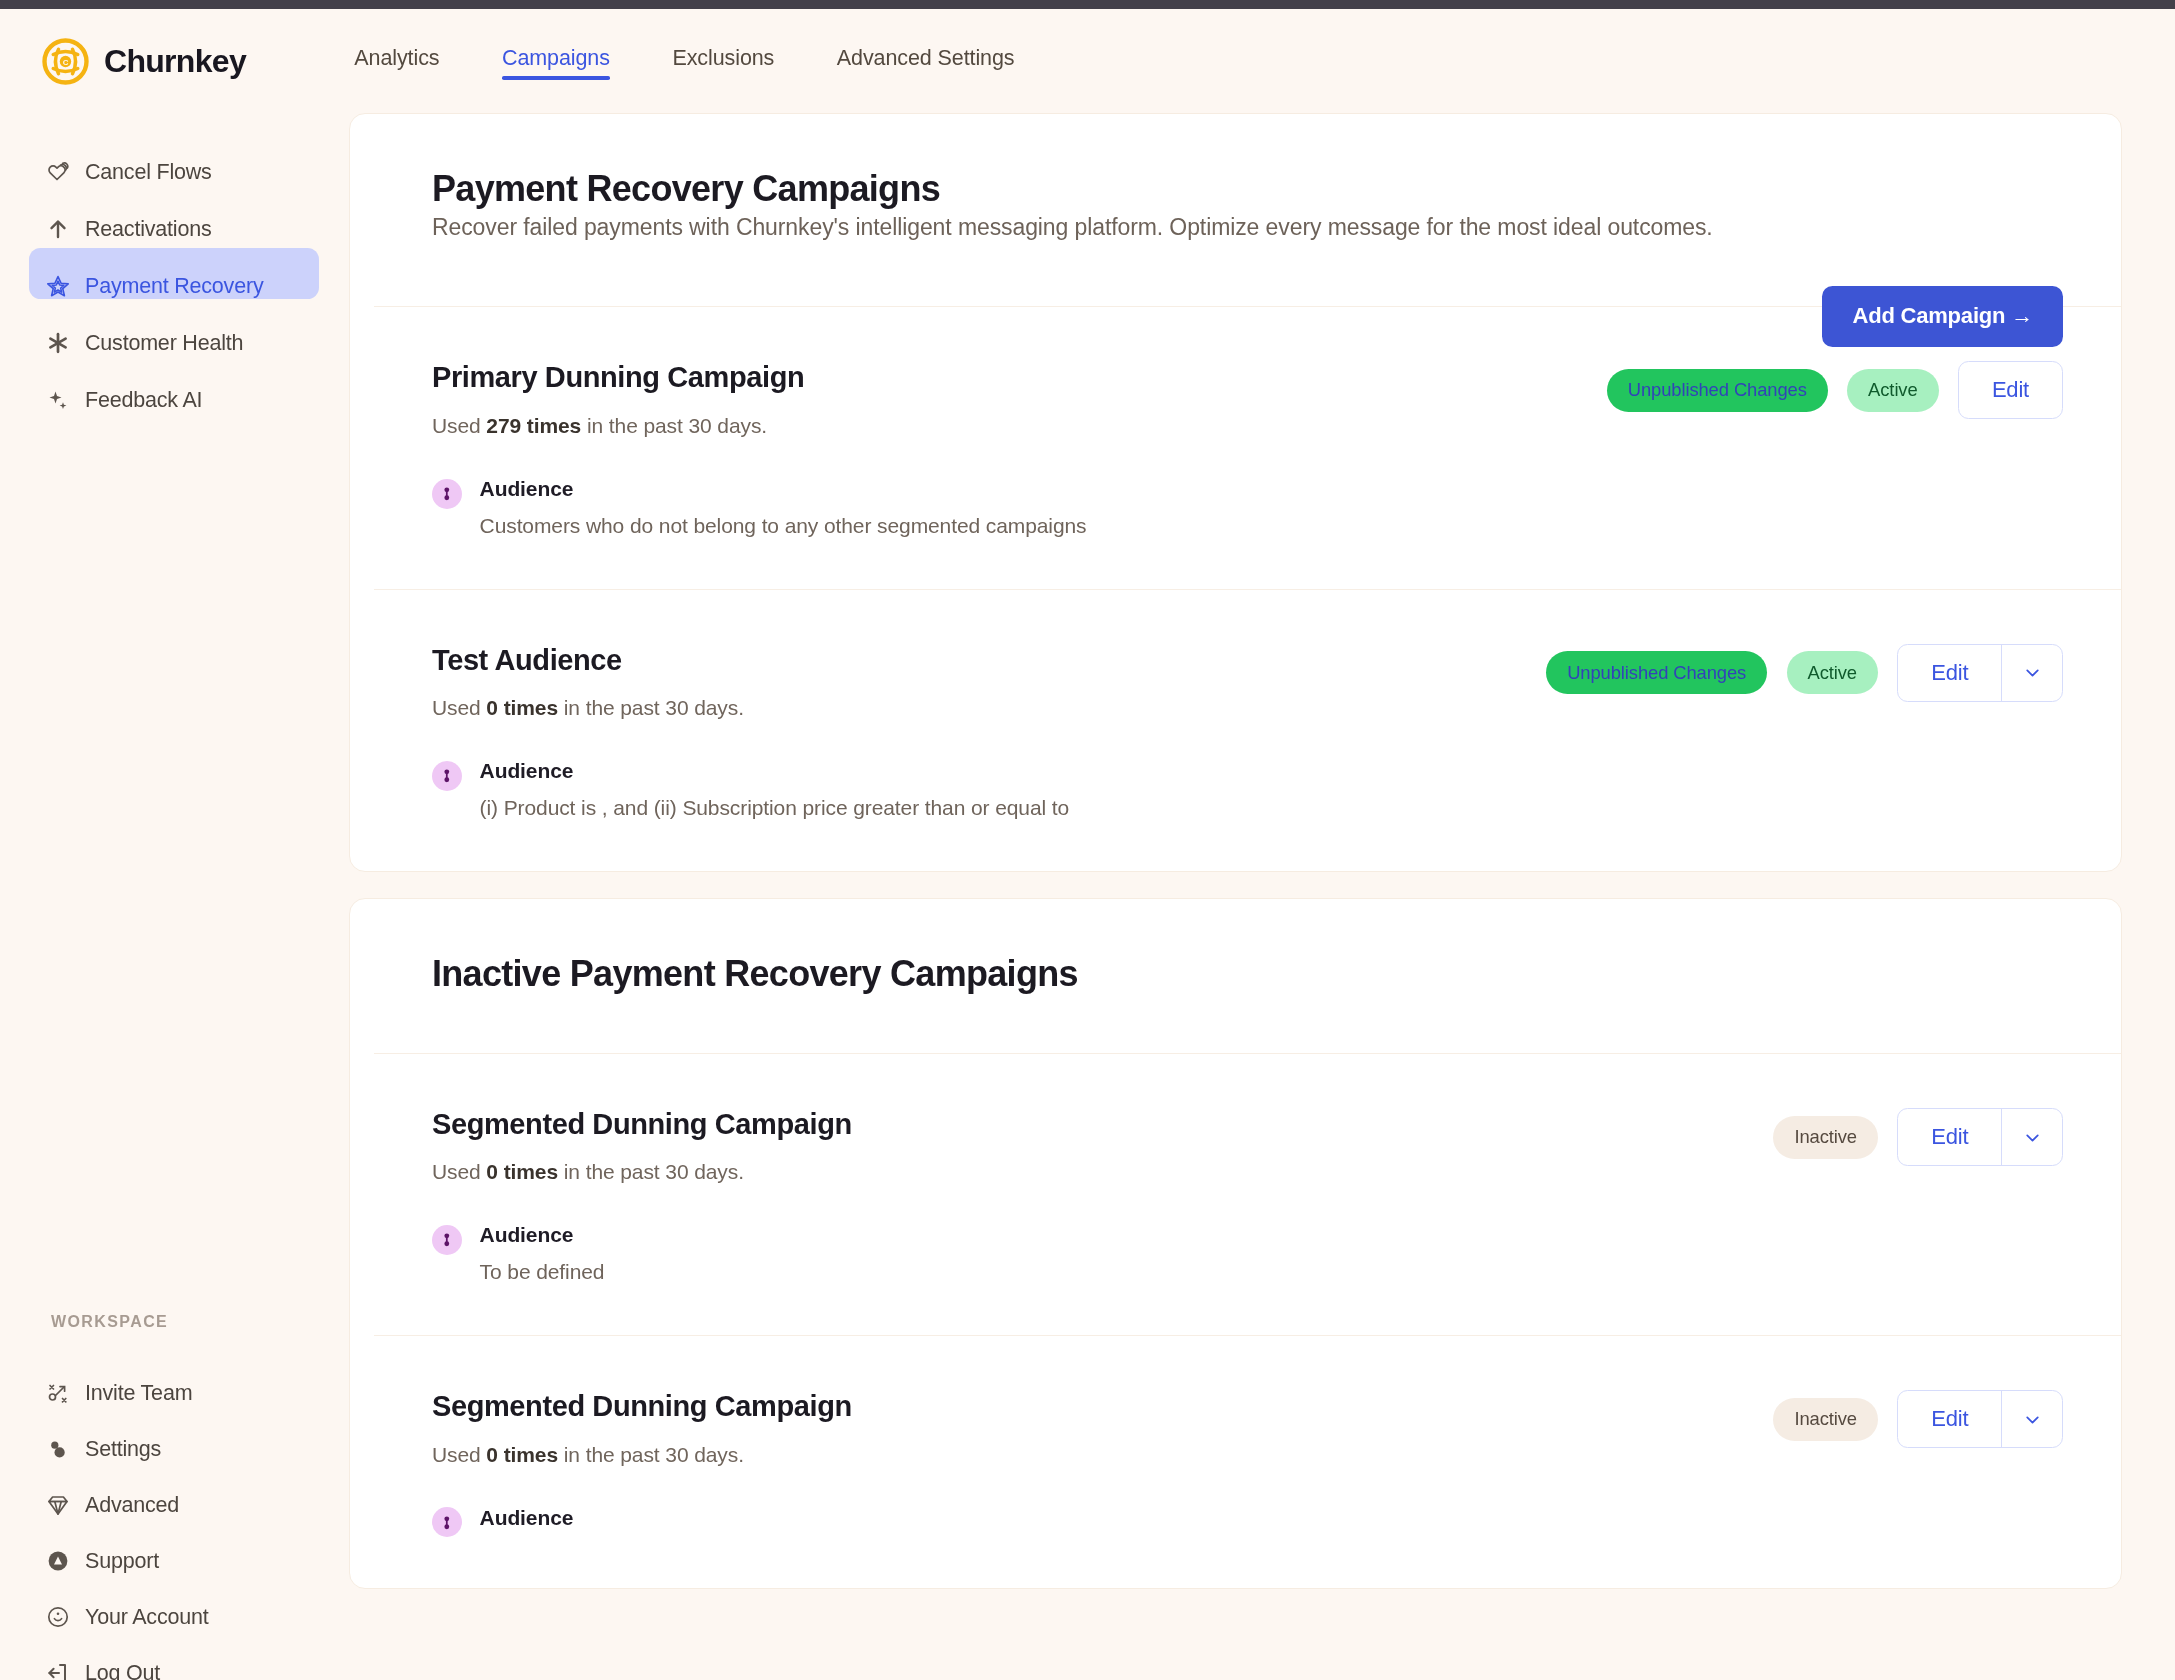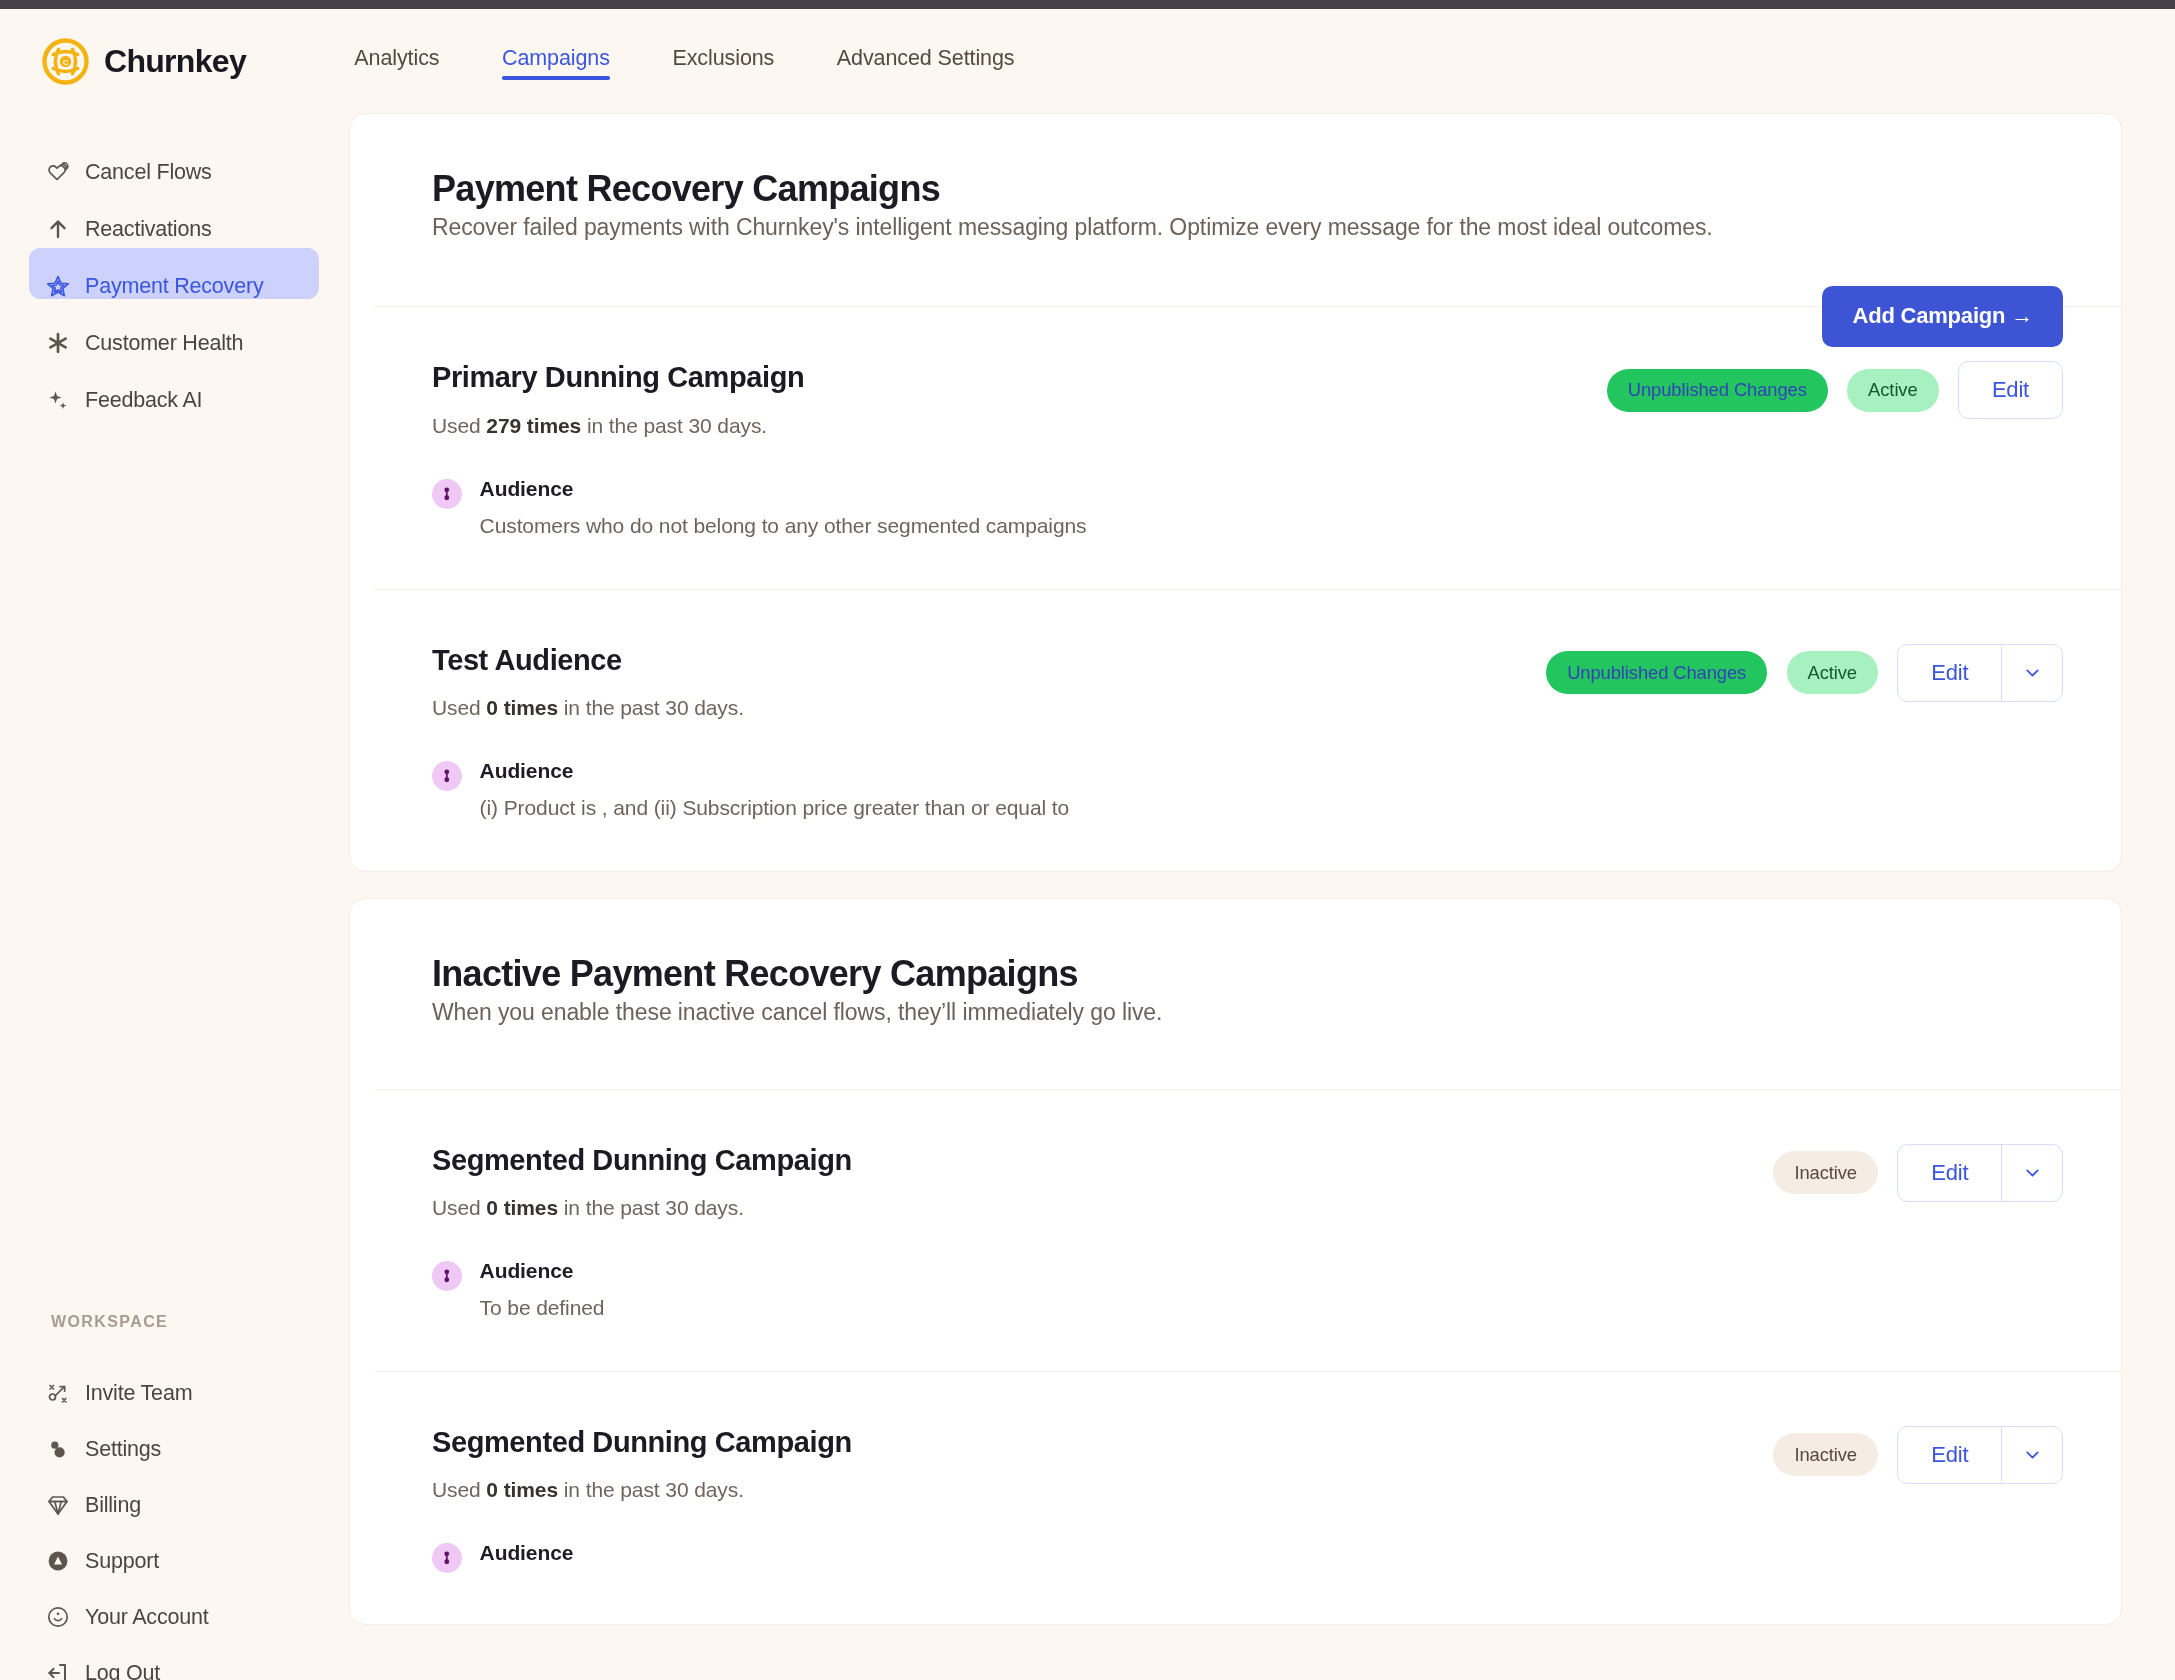--- a/index.html
+++ b/index.html
@@ -385,21 +385,21 @@
       </div>
 
       <div class="nav-item">
         <span class="ic">
           <svg class="svg-ic" viewBox="0 0 24 24" width="24" height="24" fill="none" stroke="currentColor" stroke-width="1.7" stroke-linejoin="round">
             <path d="M3 8.5h18L12 21z"></path>
               <path d="M6.6 4h10.8L21 8.5H3z"></path>
             <path d="M8.8 8.5 12 21l3.2-12.5"></path>
           </svg>
         </span>
-        <span class="lbl">Billing</span>
+        <span class="lbl">Advanced</span>
       </div>
 
       <div class="nav-item">
         <span class="ic">
           <svg class="svg-ic" viewBox="0 0 24 24" width="24" height="24">
             <circle cx="12" cy="12" r="9.4" fill="currentColor"></circle>
             <path d="M12 7.4 16 15.6H8z" fill="#fdf7f2"></path>
           </svg>
         </span>
         <span class="lbl">Support</span>
@@ -503,21 +503,20 @@
             </button>
           </span>
         </div>
       </div>
     </section>
 
     <section class="card-group">
 
       <div class="panel" style="padding-bottom:58px;">
         <h1 class="panel-title">Inactive Payment Recovery Campaigns</h1>
-        <p class="panel-desc">When you enable these inactive cancel flows, they’ll immediately go live.</p>
       </div>
 
       <div class="panel" style="min-height:207px;">
         <h2 class="camp-title">Segmented Dunning Campaign</h2>
         <p class="camp-usage">
           <span>Used </span><b>0 times</b><span> in the past 30 days.</span>
         </p>
         <div class="audience-row">
           <span class="aud-icon">
             <svg class="svg-ic" viewBox="0 0 24 24" width="17.6" height="17.6" fill="#5d1468">

